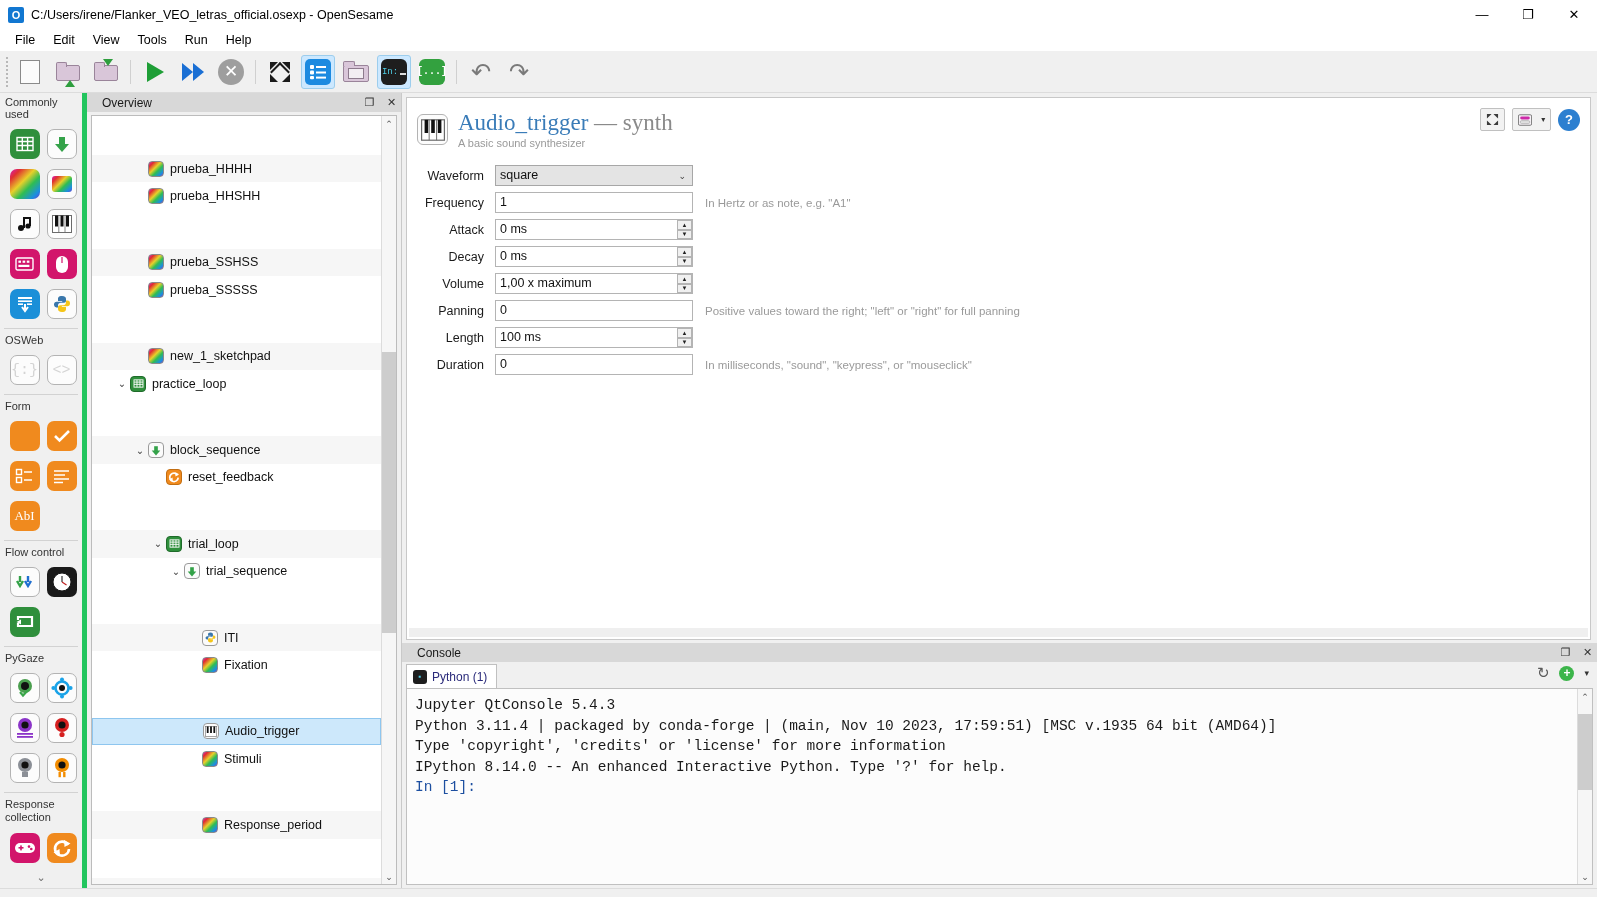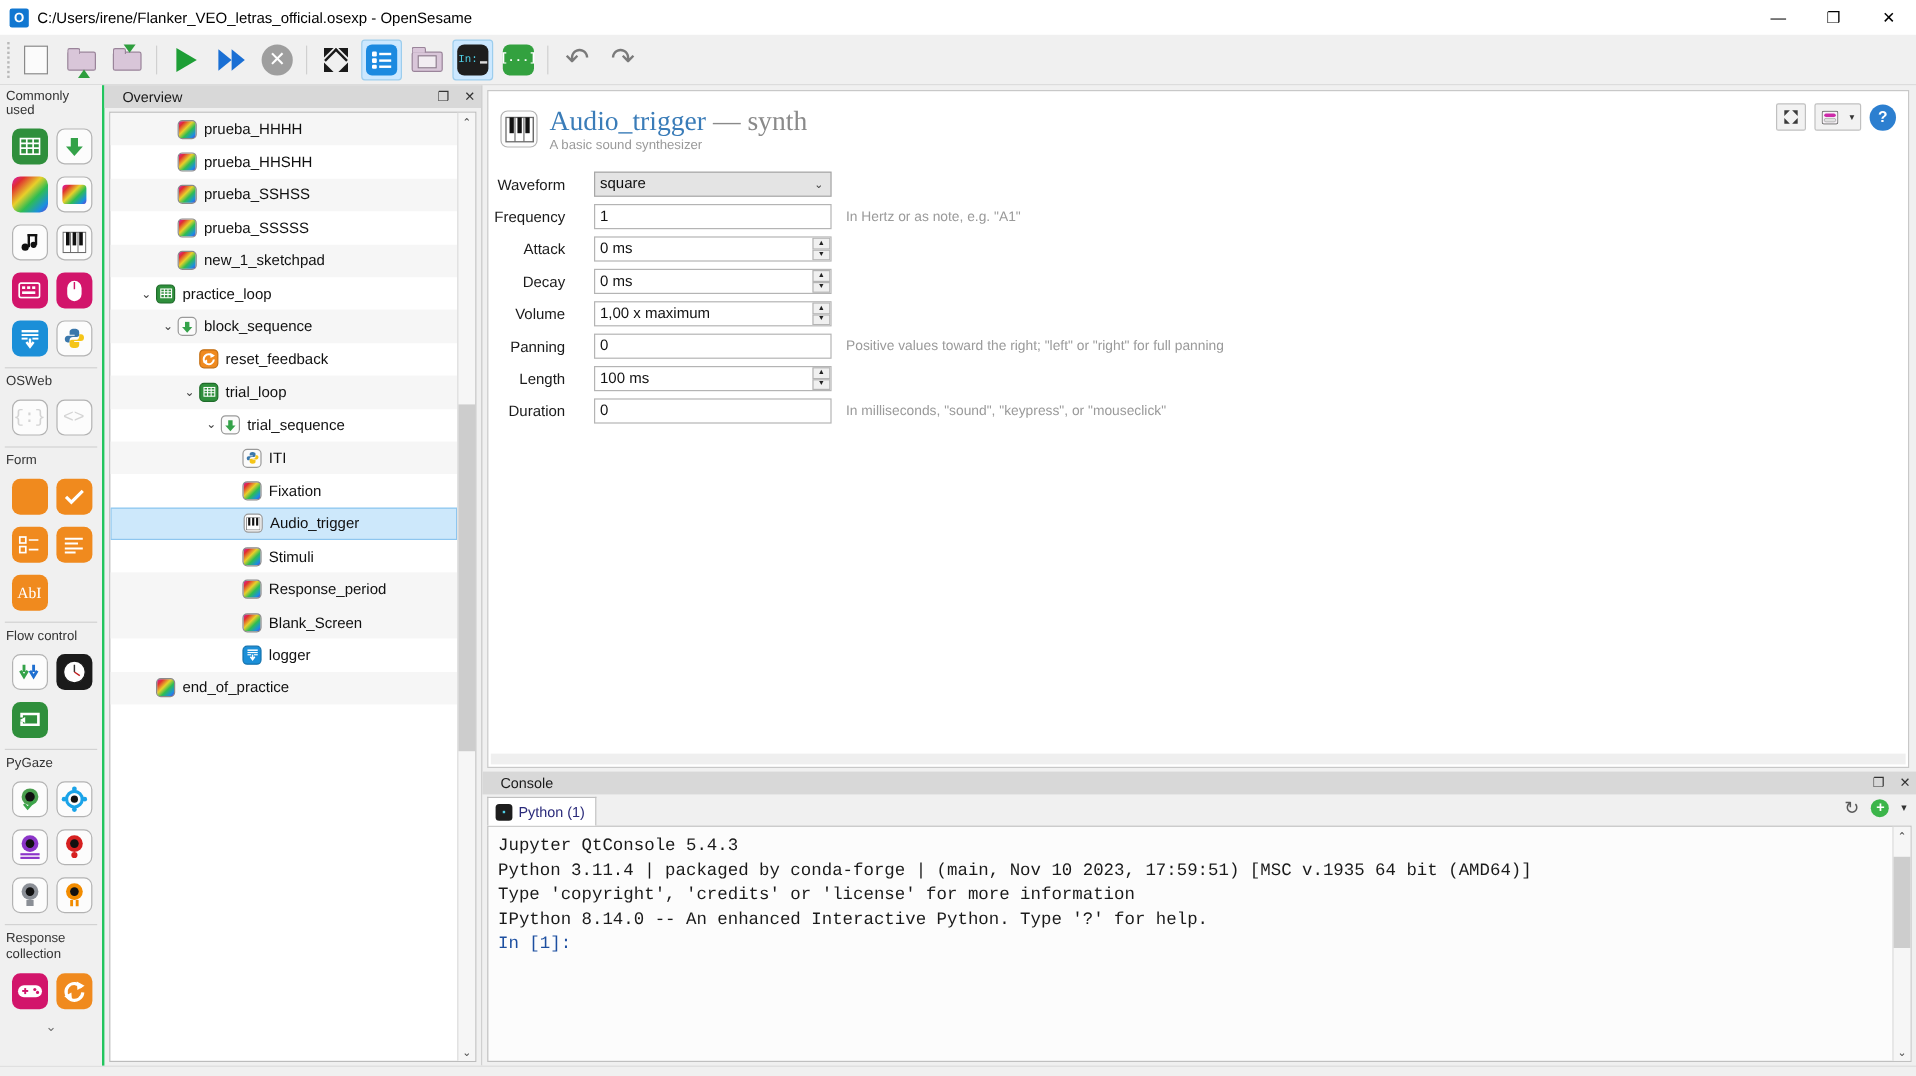--- a/index.html
+++ b/index.html
@@ -75,21 +75,21 @@
   .ico-varinsp { width:26px;height:26px;border-radius:6px;background:#33a13f;display:flex;align-items:center;justify-content:center;color:#fff;font-size:10px;font-weight:bold;font-family:"Liberation Mono", monospace;}
   .undo-ico, .redo-ico { font-size:24px; color:#7a7a7a; line-height:1; }
 
   
   .body-row { display: flex; flex: 1; min-height: 0; }
 
   
   .sidebar {
     width: 87px; min-width: 87px;
     background: #f0f0f0;
-    border-right: 2px solid #22c55e;
+    border-right: 5px solid #22c55e;
     display: flex; flex-direction: column;
     position: relative;
     overflow: hidden;
   }
   .sb-cat { font-size: 11px; color: #333; padding: 3px 4px 2px 5px; line-height: 12px; }
   .sb-sep { height:1px; background:#d2d2d2; margin: 2px 4px; }
   .sb-grid { display: flex; flex-wrap: wrap; padding: 2px 0 2px 6px; }
   .sb-item { width: 37px; height: 40px; display:flex; align-items:center; justify-content:center; }
   .sb-icon { width: 30px; height: 30px; border-radius: 7px; display:flex; align-items:center; justify-content:center; position:relative; overflow:hidden; }
   .bdr { border:1px solid #b3b3b3; background:#fcfcfc; }
@@ -106,21 +106,21 @@
   .dock-title {
     height: 19px; min-height:19px; background: #d8d8d8;
     display:flex; align-items:center; padding-left:15px; font-size:12px; color:#1a1a1a;
     position: relative;
   }
   .dock-title .dock-btns { position:absolute; right:3px; top:0; height:19px; display:flex; align-items:center; gap:9px; }
   .dock-btn { font-size: 11px; color:#333; width:13px; text-align:center; }
   .tree-wrap { flex:1; margin: 3px 4px 3px 4px; border:1px solid #bcbcbc; background:#fff; display:flex; min-height:0; }
   .tree { flex:1; overflow:hidden; }
   .trow { height: 27.4px; display:flex; align-items:center; font-size:12.5px; color:#111; padding-right:4px; }
-  .trow.alt { background:#f6f6f6; }
+  .trow.alt { background:#f6f6f6;margin-top:39px; }
   .trow.sel { background:#cde8fb; border:1px solid #8ec6ef; }
   .twist { width:16px; text-align:center; color:#444; font-size:10px; }
   .titem-ico { width:16px; height:16px; border-radius:4px; margin-right:6px; flex:none; position:relative; overflow:hidden; }
   .ov-scroll { width:15px; background:#f6f6f6; border-left:1px solid #dcdcdc; display:flex; flex-direction:column; }
   .ov-arrow { height:15px; display:flex; align-items:center; justify-content:center; font-size:9px; color:#505050;}
   .ov-track { flex:1; position:relative; }
   .ov-thumb { position:absolute; left:0; right:0; background:#cdcdcd; }
 
   
   .rightcol { flex:1; display:flex; flex-direction:column; min-width:0; }
@@ -131,21 +131,21 @@
   .ed-title { font-family:"Liberation Serif", serif; font-size:23px; color:#3a7cb8; line-height:25px;}
   .ed-title .type { color:#8a8a8a; }
   .ed-sub { font-size:11px; color:#9a9a9a; margin-top:2px; }
   .ed-head-btns { position:absolute; right:10px; top:10px; display:flex; align-items:center; gap:7px; }
   .eh-btn { width:25px; height:23px; border:1px solid #c0c0c0; background:#f2f2f2; display:flex; align-items:center; justify-content:center; font-size:10px; color:#333; border-radius:2px;}
   .eh-btn.combo { width:39px; justify-content:space-around; }
   .eh-help { width:22px;height:22px;border-radius:50%;background:#2c7fd0;color:#fff;display:flex;align-items:center;justify-content:center;font-weight:bold;font-size:13px;}
 
   .form { margin-top: 14px; }
   .frow { display:flex; align-items:center; height:25px; margin-bottom:2px; }
-  .flabel { width: 88px; text-align:right; font-size:12.5px; color:#1a1a1a; padding-right:24px; }
+  .flabel { width: 88px; text-align:right; font-size:12.5px; color:#1a1a1a; padding-right:11px; }
   .fctl { position:relative; }
   .finput {
     width: 198px; height: 21px; border:1px solid #b4b4b4; background:#fff;
     font-size:12.5px; color:#111; padding: 2px 4px; line-height:15px;
     font-family:"Liberation Sans", sans-serif;
   }
   .fselect {
     width: 198px; height: 21px; border:1px solid #a7a7a7; background:#e4e4e4;
     font-size:12.5px; color:#111; padding: 2px 4px; line-height:15px; display:flex; align-items:center;
   }
@@ -188,20 +188,28 @@
   <div class="titlebar">
     <div class="app-icon">O</div>
     <div class="title-text">C:/Users/irene/Flanker_VEO_letras_official.osexp - OpenSesame</div>
     <div class="winbtns">
       <div class="winbtn">—</div>
       <div class="winbtn">❐</div>
       <div class="winbtn close">✕</div>
     </div>
   </div>
 
+  <div class="menubar">
+    <div class="menuitem">File</div>
+    <div class="menuitem">Edit</div>
+    <div class="menuitem">View</div>
+    <div class="menuitem">Tools</div>
+    <div class="menuitem">Run</div>
+    <div class="menuitem">Help</div>
+  </div>
 
   <div class="toolbar">
     <div class="grip">
       <i></i>
         <i></i>
         <i></i>
         <i></i>
         <i></i>
         <i></i>
         <i></i>

